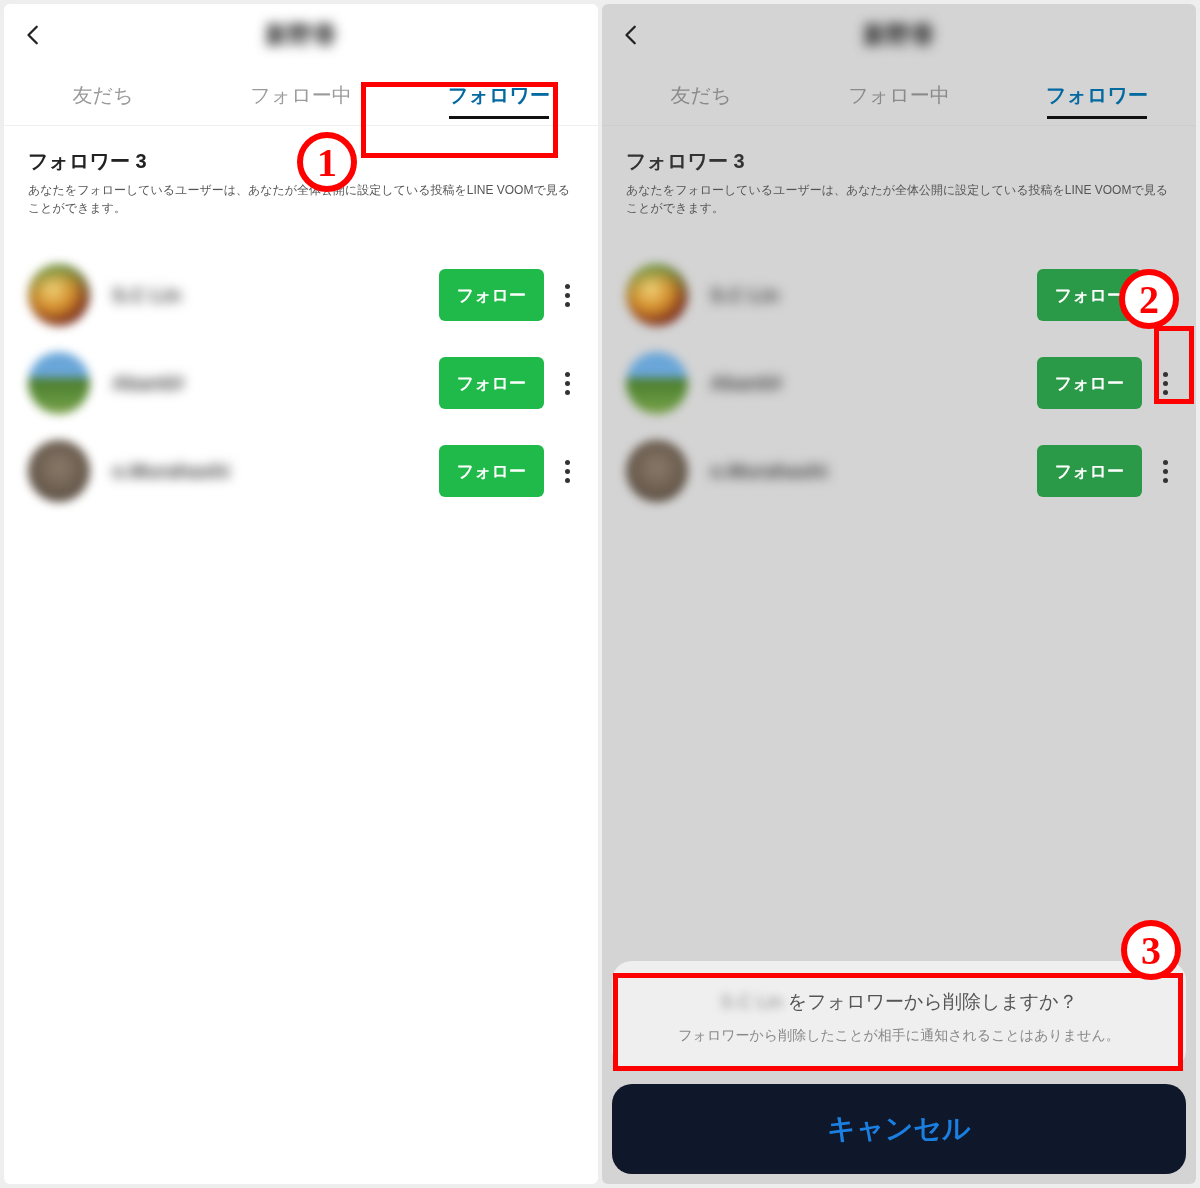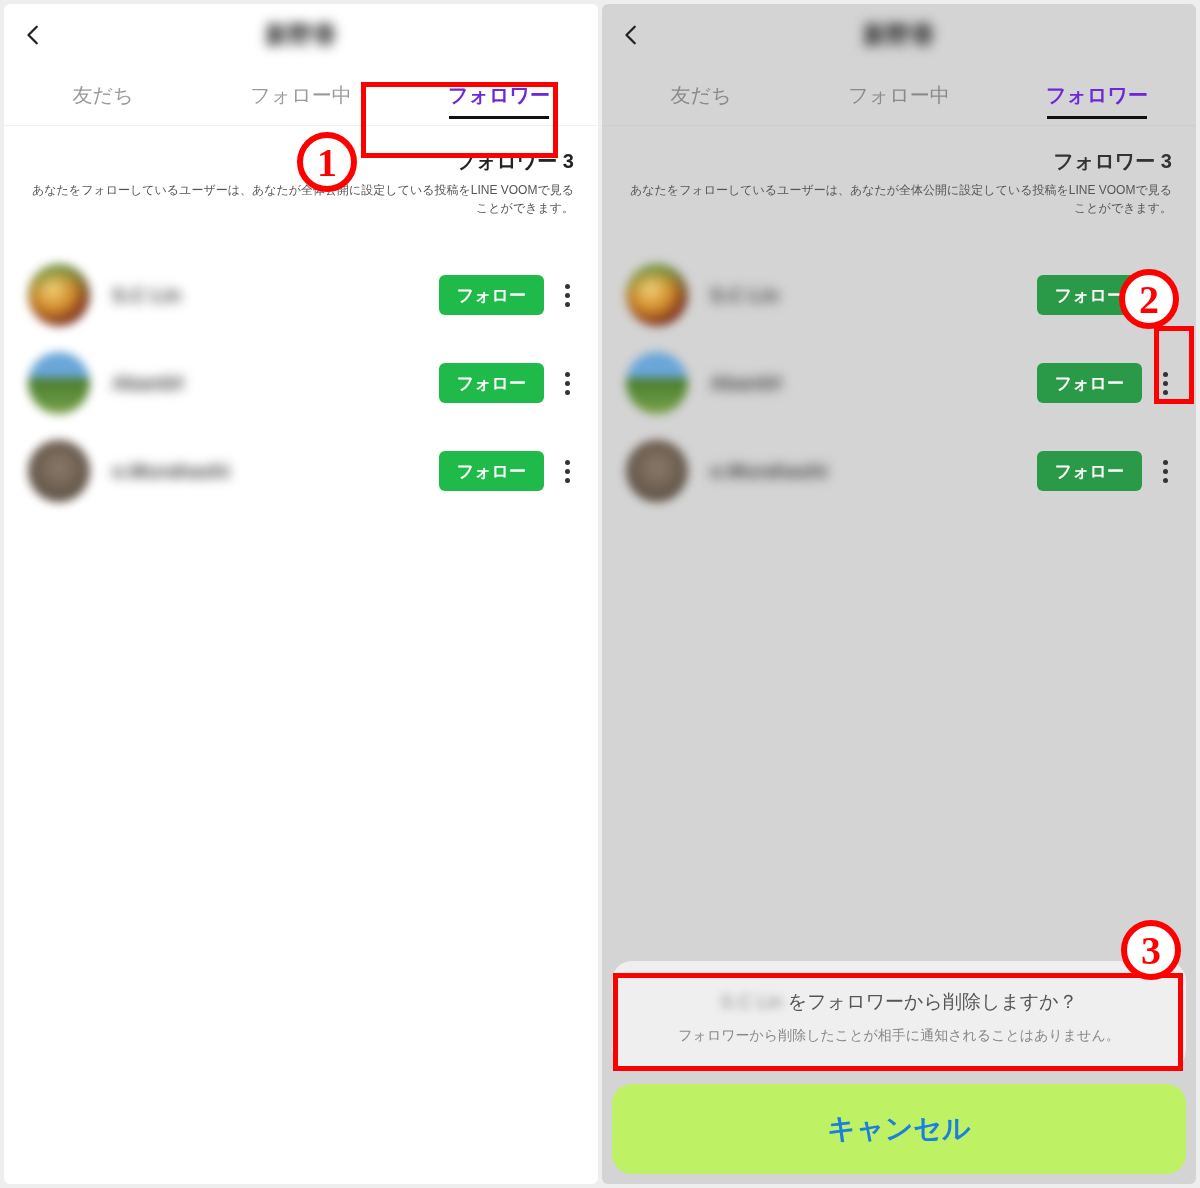--- a/index.html
+++ b/index.html
@@ -56,34 +56,33 @@
   .tab {
     flex: 1;
     display: flex;
     align-items: center;
     justify-content: center;
     font-size: 20px;
     color: #9a9a9a;
     position: relative;
   }
   .dimmed .tab { color: #8a8a8a; }
-  .tab.active { color: #6d28d9; font-weight: 600; font-family: Liberation Serif, serif; }
+  .tab.active { color: #0369a1; font-weight: 600; font-family: Liberation Serif, serif; }
   .tab.active::after {
     content: "";
     position: absolute;
     bottom: 6px;
     width: 100px;
     height: 3px;
     background: #111;
   }
 
   
   .section {
     padding: 22px 24px 14px 24px;
-    text-align: right;
   }
   .section-title {
     font-size: 20px;
     font-weight: 600;
     color: #222;
     margin-bottom: 6px;
   }
   .dimmed .section-title { color: #333; }
   .section-desc {
     font-size: 12px;
@@ -118,21 +117,21 @@
     font-weight: 600;
     filter: blur(6px);
   }
   .follow-btn {
     background: #1fba4a;
     color: #ffffff;
     font-size: 17px;
     font-weight: 600;
     border: none;
     border-radius: 6px;
-    height: 40px;
+    height: 52px;
     padding: 0 18px;
   }
   .dimmed .follow-btn { background: #2a9a48; }
   .more-icon {
     width: 34px;
     display: flex;
     flex-direction: column;
     align-items: center;
     justify-content: center;
     gap: 4px;
@@ -183,21 +182,21 @@
     justify-content: center;
     font-size: 28px;
     font-weight: 600;
     color: #1a7fe0;
     background: #f4f4f4;
     border-top: 1px solid rgba(0,0,0,0.08);
   }
   .cancel-btn {
     margin-top: 14px;
     height: 90px;
-    background: #bef264;
+    background: #0f172a;
     border-radius: 20px;
     display: flex;
     align-items: center;
     justify-content: center;
     font-size: 28px;
     font-weight: 700;
     color: #1a7fe0;
   }
 
   

